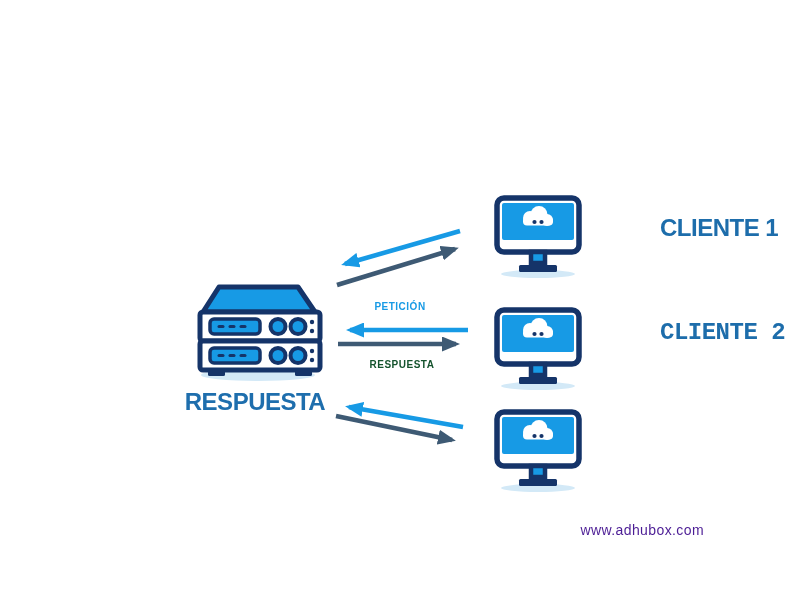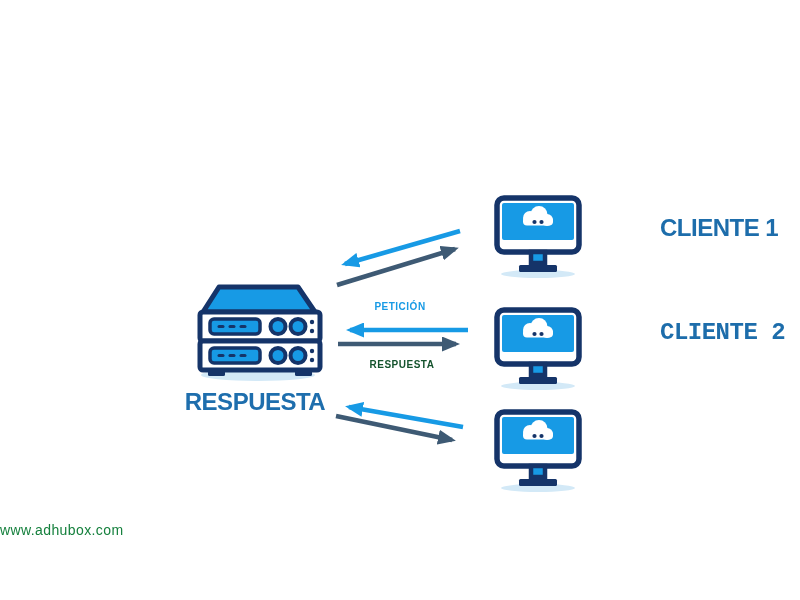--- a/index.html
+++ b/index.html
@@ -38,22 +38,22 @@
     position:absolute;left:612px;width:160px;
     color:#1d6dab;font-weight:bold;font-size:24px;letter-spacing:-0.5px;
     text-align:left;
     margin-left:48px;
   }
   .client-label.c1{top:214px;}
   .client-label.c2{top:319px;font-family:Liberation Mono, monospace;}
   .client-label.c3{top:421px;}
   .footer{
     position:absolute;left:0;top:522px;width:704px;
-    text-align:left;
-    color:#15803d;font-size:14px;letter-spacing:0.4px;
+    text-align:right;
+    color:#4c1d95;font-size:14px;letter-spacing:0.4px;
   }
   svg{position:absolute;display:block;}
   .arrows-layer{left:0;top:0;}
   .server-icon{left:194px;top:278px;}
   .monitor.m1{left:492px;top:195px;}
   .monitor.m2{left:492px;top:307px;}
   .monitor.m3{left:492px;top:409px;}
 </style>
 </head>
 <body>

